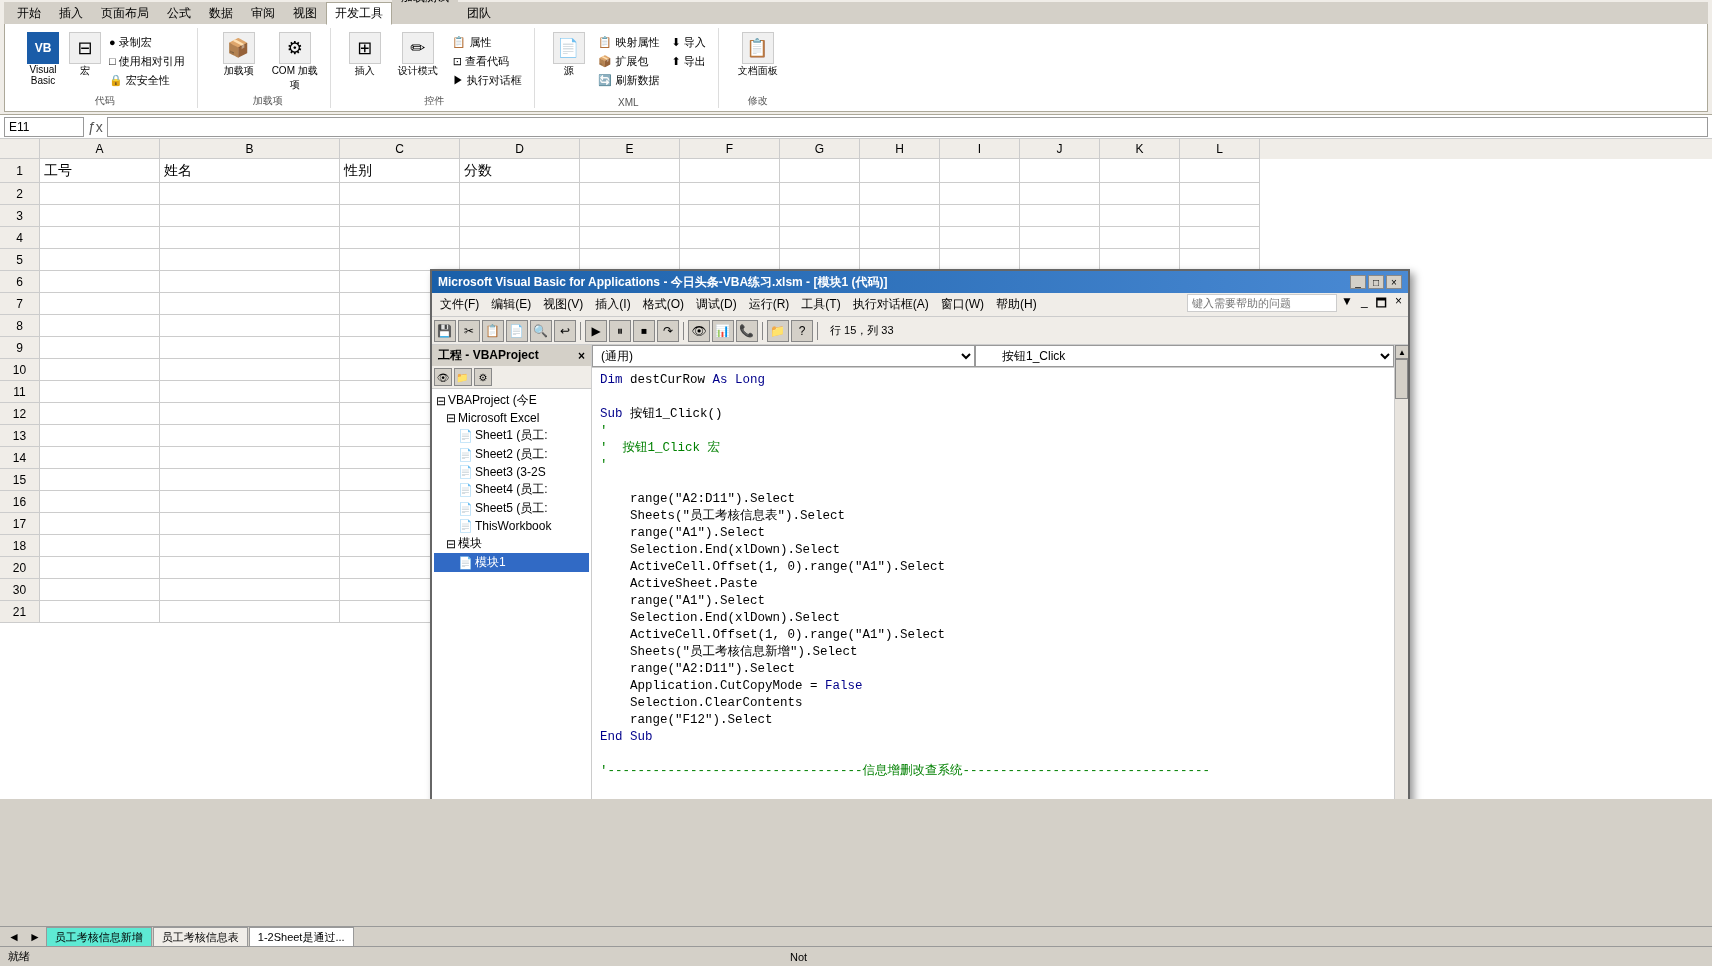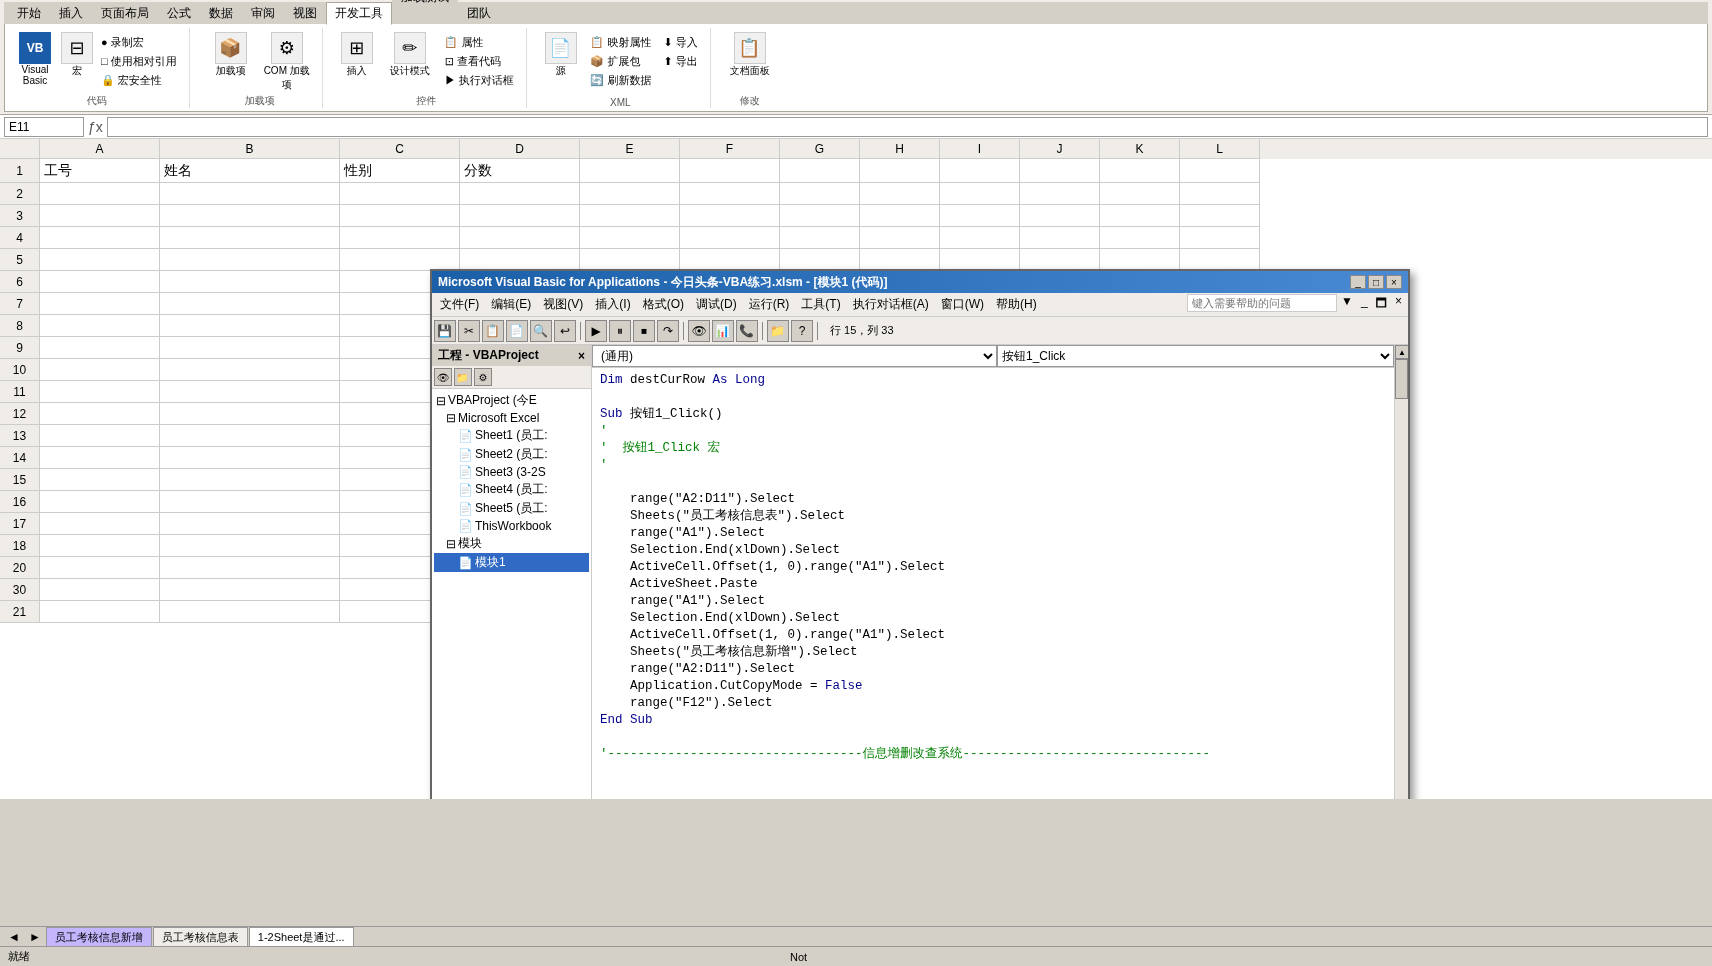--- a/index.html
+++ b/index.html
@@ -30,21 +30,21 @@
     <div class="ribbon-tab" style="font-size:12px; padding:2px 8px; cursor:pointer; background:#d4d0c8;">插入</div>
     <div class="ribbon-tab" style="font-size:12px; padding:2px 8px; cursor:pointer; background:#d4d0c8;">页面布局</div>
     <div class="ribbon-tab" style="font-size:12px; padding:2px 8px; cursor:pointer; background:#d4d0c8;">公式</div>
     <div class="ribbon-tab" style="font-size:12px; padding:2px 8px; cursor:pointer; background:#d4d0c8;">数据</div>
     <div class="ribbon-tab" style="font-size:12px; padding:2px 8px; cursor:pointer; background:#d4d0c8;">审阅</div>
     <div class="ribbon-tab" style="font-size:12px; padding:2px 8px; cursor:pointer; background:#d4d0c8;">视图</div>
     <div class="ribbon-tab active" style="font-size:12px; padding:2px 8px; cursor:pointer; background:#fff; border:1px solid #aca899; border-bottom:1px solid #fff; position:relative; top:1px;">开发工具</div>
     <div class="ribbon-tab" style="font-size:12px; padding:18px 8px; cursor:pointer; background:#d4d0c8;">加载测试</div>
     <div class="ribbon-tab" style="font-size:12px; padding:2px 8px; cursor:pointer; background:#d4d0c8;">团队</div>
   </div>
-  <div style="display:flex; height:88px; background:#fff; border:1px solid #aca899; border-top:none; padding:4px 8px; gap:4px; align-items:flex-start;">
+  <div style="display:flex; height:88px; background:#fff; border:1px solid #aca899; border-top:none; padding:4px 16px; gap:4px; align-items:flex-start;">
 
     <div style="display:flex; flex-direction:column; height:80px; align-items:center; border-right:1px solid #ddd; padding-right:8px; margin-right:4px;">
       <div style="display:flex; gap:4px; flex:1; align-items:flex-start; padding-top:4px;">
         <div style="display:flex;flex-direction:column;align-items:center;cursor:pointer;width:44px;">
           <div style="width:32px;height:32px;background:#1a5ca8;color:#fff;display:flex;align-items:center;justify-content:center;font-size:12px;font-weight:bold;">VB</div>
           <span style="font-size:10px;text-align:center;">Visual Basic</span>
         </div>
         <div style="display:flex;flex-direction:column;align-items:center;cursor:pointer;width:32px;">
           <div style="width:32px;height:32px;background:#f0f0f0;border:1px solid #ccc;display:flex;align-items:center;justify-content:center;font-size:18px;">⊟</div>
           <span style="font-size:10px;text-align:center;">宏</span>
@@ -607,21 +607,21 @@
           </div>
         </div>
       </div>
 
       <div style="flex:1;display:flex;flex-direction:column;overflow:hidden;">
 
         <div style="display:flex;background:#f0ede8;border-bottom:1px solid #ccc;">
           <select style="flex:1;border:1px solid #999;font-size:12px;padding:1px 4px;height:22px;background:#fff;">
             <option>(通用)</option>
           </select>
-          <select style="flex:1;border:1px solid #999;font-size:12px;padding:1px 0;height:22px;background:#fff;">
+          <select style="flex:1;border:1px solid #999;font-size:12px;padding:1px 22px;height:22px;background:#fff;">
             <option>按钮1_Click</option>
           </select>
         </div>
 
         <div style="flex:1;background:#fff;padding:4px 8px;font-family:'Courier New',monospace;font-size:12.5px;overflow:auto;position:relative;line-height:17px;">
           <div style="white-space:pre;"><span style="color:#00008b;">Dim</span> destCurRow <span style="color:#00008b;">As Long</span></div>
           <div style="white-space:pre;"> </div>
           <div style="white-space:pre;"><span style="color:#00008b;">Sub</span> 按钮1_Click()</div>
           <div style="white-space:pre;color:#008000;">'</div>
           <div style="white-space:pre;color:#008000;">'  按钮1_Click 宏</div>
@@ -632,20 +632,21 @@
           <div style="white-space:pre;">    range("A1").Select</div>
           <div style="white-space:pre;">    Selection.End(xlDown).Select</div>
           <div style="white-space:pre;">    ActiveCell.Offset(1, 0).range("A1").Select</div>
           <div style="white-space:pre;">    ActiveSheet.Paste</div>
           <div style="white-space:pre;">    range("A1").Select</div>
           <div style="white-space:pre;">    Selection.End(xlDown).Select</div>
           <div style="white-space:pre;">    ActiveCell.Offset(1, 0).range("A1").Select</div>
           <div style="white-space:pre;">    Sheets("员工考核信息新增").Select</div>
           <div style="white-space:pre;">    range("A2:D11").Select</div>
           <div style="white-space:pre;">    Application.CutCopyMode = <span style="color:#00008b;">False</span></div>
+          <div style="white-space:pre;">    Selection.ClearContents</div>
           <div style="white-space:pre;">    range("F12").Select</div>
           <div style="white-space:pre;"><span style="color:#00008b;">End Sub</span></div>
           <div style="white-space:pre;"> </div>
           <div style="white-space:pre;color:#008000;">'----------------------------------信息增删改查系统---------------------------------</div>
 
         </div>
       </div>
 
       <div style="width:14px;background:#f0ede8;border-left:1px solid #ccc;display:flex;flex-direction:column;">
         <div style="width:14px;height:14px;background:#d4d0c8;border:1px solid #888;display:flex;align-items:center;justify-content:center;font-size:8px;cursor:pointer;">▲</div>
@@ -655,21 +656,21 @@
 
       </div>
     </div>
 
   </div>
 </div>
 
 <div style="display:flex;align-items:center;height:20px;background:#d4d0c8;border-top:1px solid #999;padding:0 4px;gap:1px;position:absolute;bottom:20px;left:0;right:0;overflow:hidden;">
   <div style="padding:0 4px;cursor:pointer;font-size:12px;background:#d4d0c8;">◄</div>
   <div style="padding:0 4px;cursor:pointer;font-size:12px;background:#d4d0c8;">►</div>
-  <div style="padding:2px 8px;font-size:11px;background:#c4b5fd;border:1px solid #999;border-bottom:none;cursor:pointer;white-space:nowrap;">员工考核信息新增</div>
+  <div style="padding:2px 8px;font-size:11px;background:#5eead4;border:1px solid #999;border-bottom:none;cursor:pointer;white-space:nowrap;">员工考核信息新增</div>
   <div style="padding:2px 8px;font-size:11px;background:#f0ede8;border:1px solid #999;border-bottom:none;cursor:pointer;white-space:nowrap;">员工考核信息表</div>
   <div style="padding:2px 8px;font-size:11px;background:#fff;border:1px solid #999;border-bottom:none;cursor:pointer;white-space:nowrap;">1-2Sheet是通过...</div>
 </div>
 
 <div style="height:20px;background:#d4d0c8;border-top:1px solid #999;display:flex;align-items:center;padding:0 8px;font-size:11px;gap:16px;position:absolute;bottom:0;left:0;right:0;">
   <span>就绪</span>
   <span style="position:absolute;left:790px;">Not</span>
 </div>
 
 </body></html>

